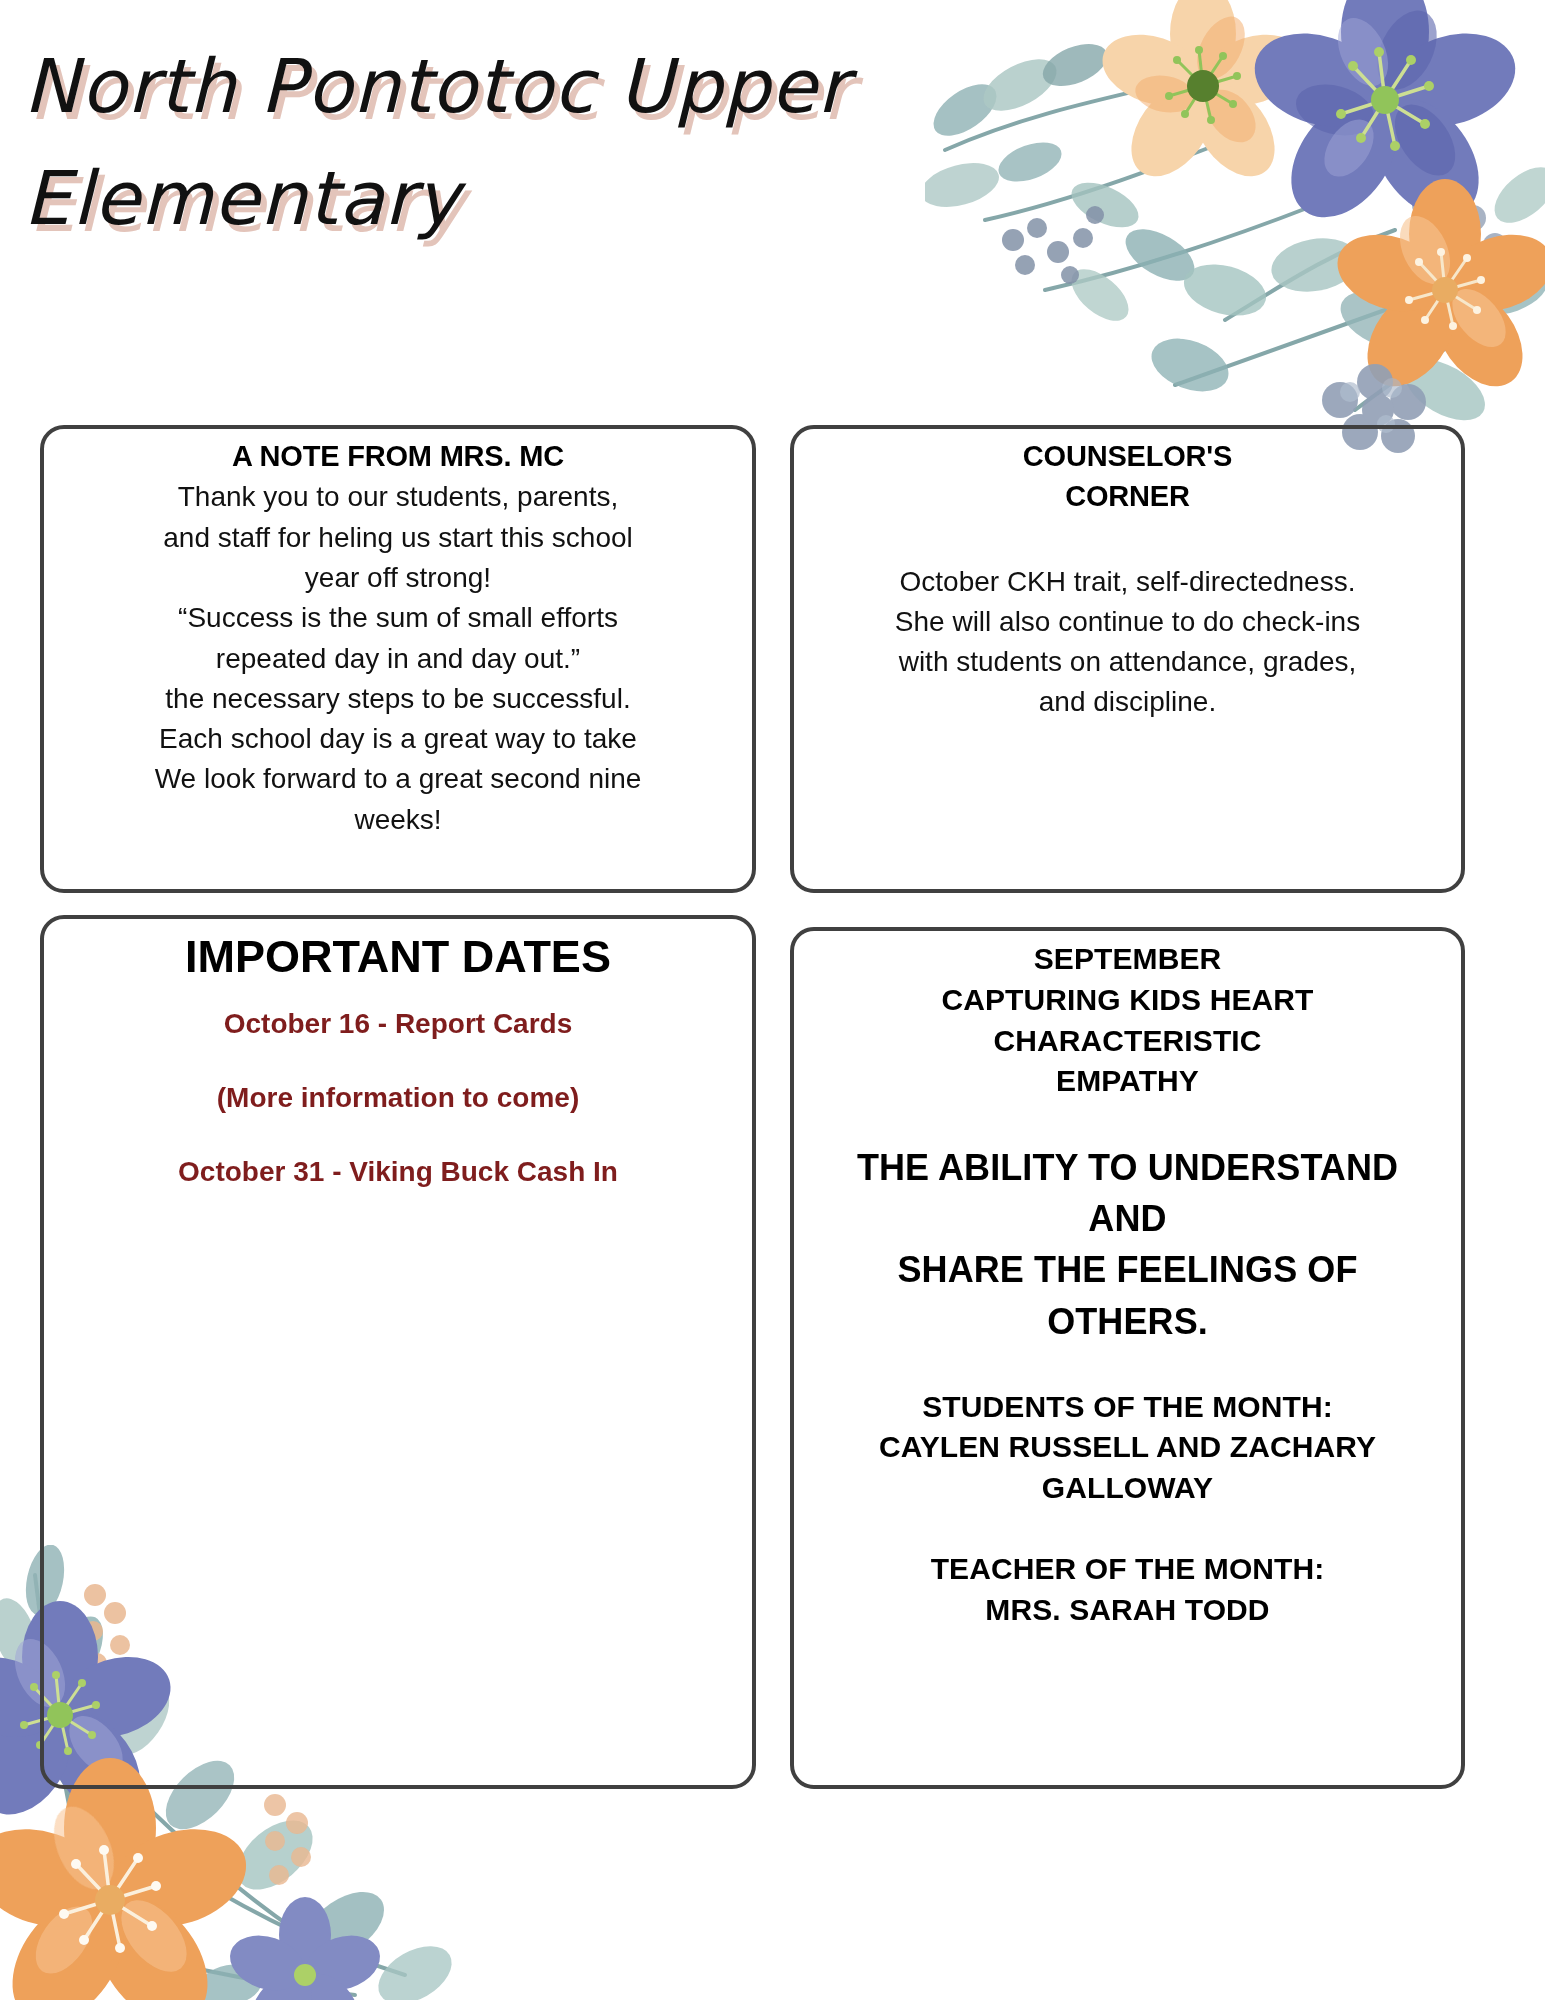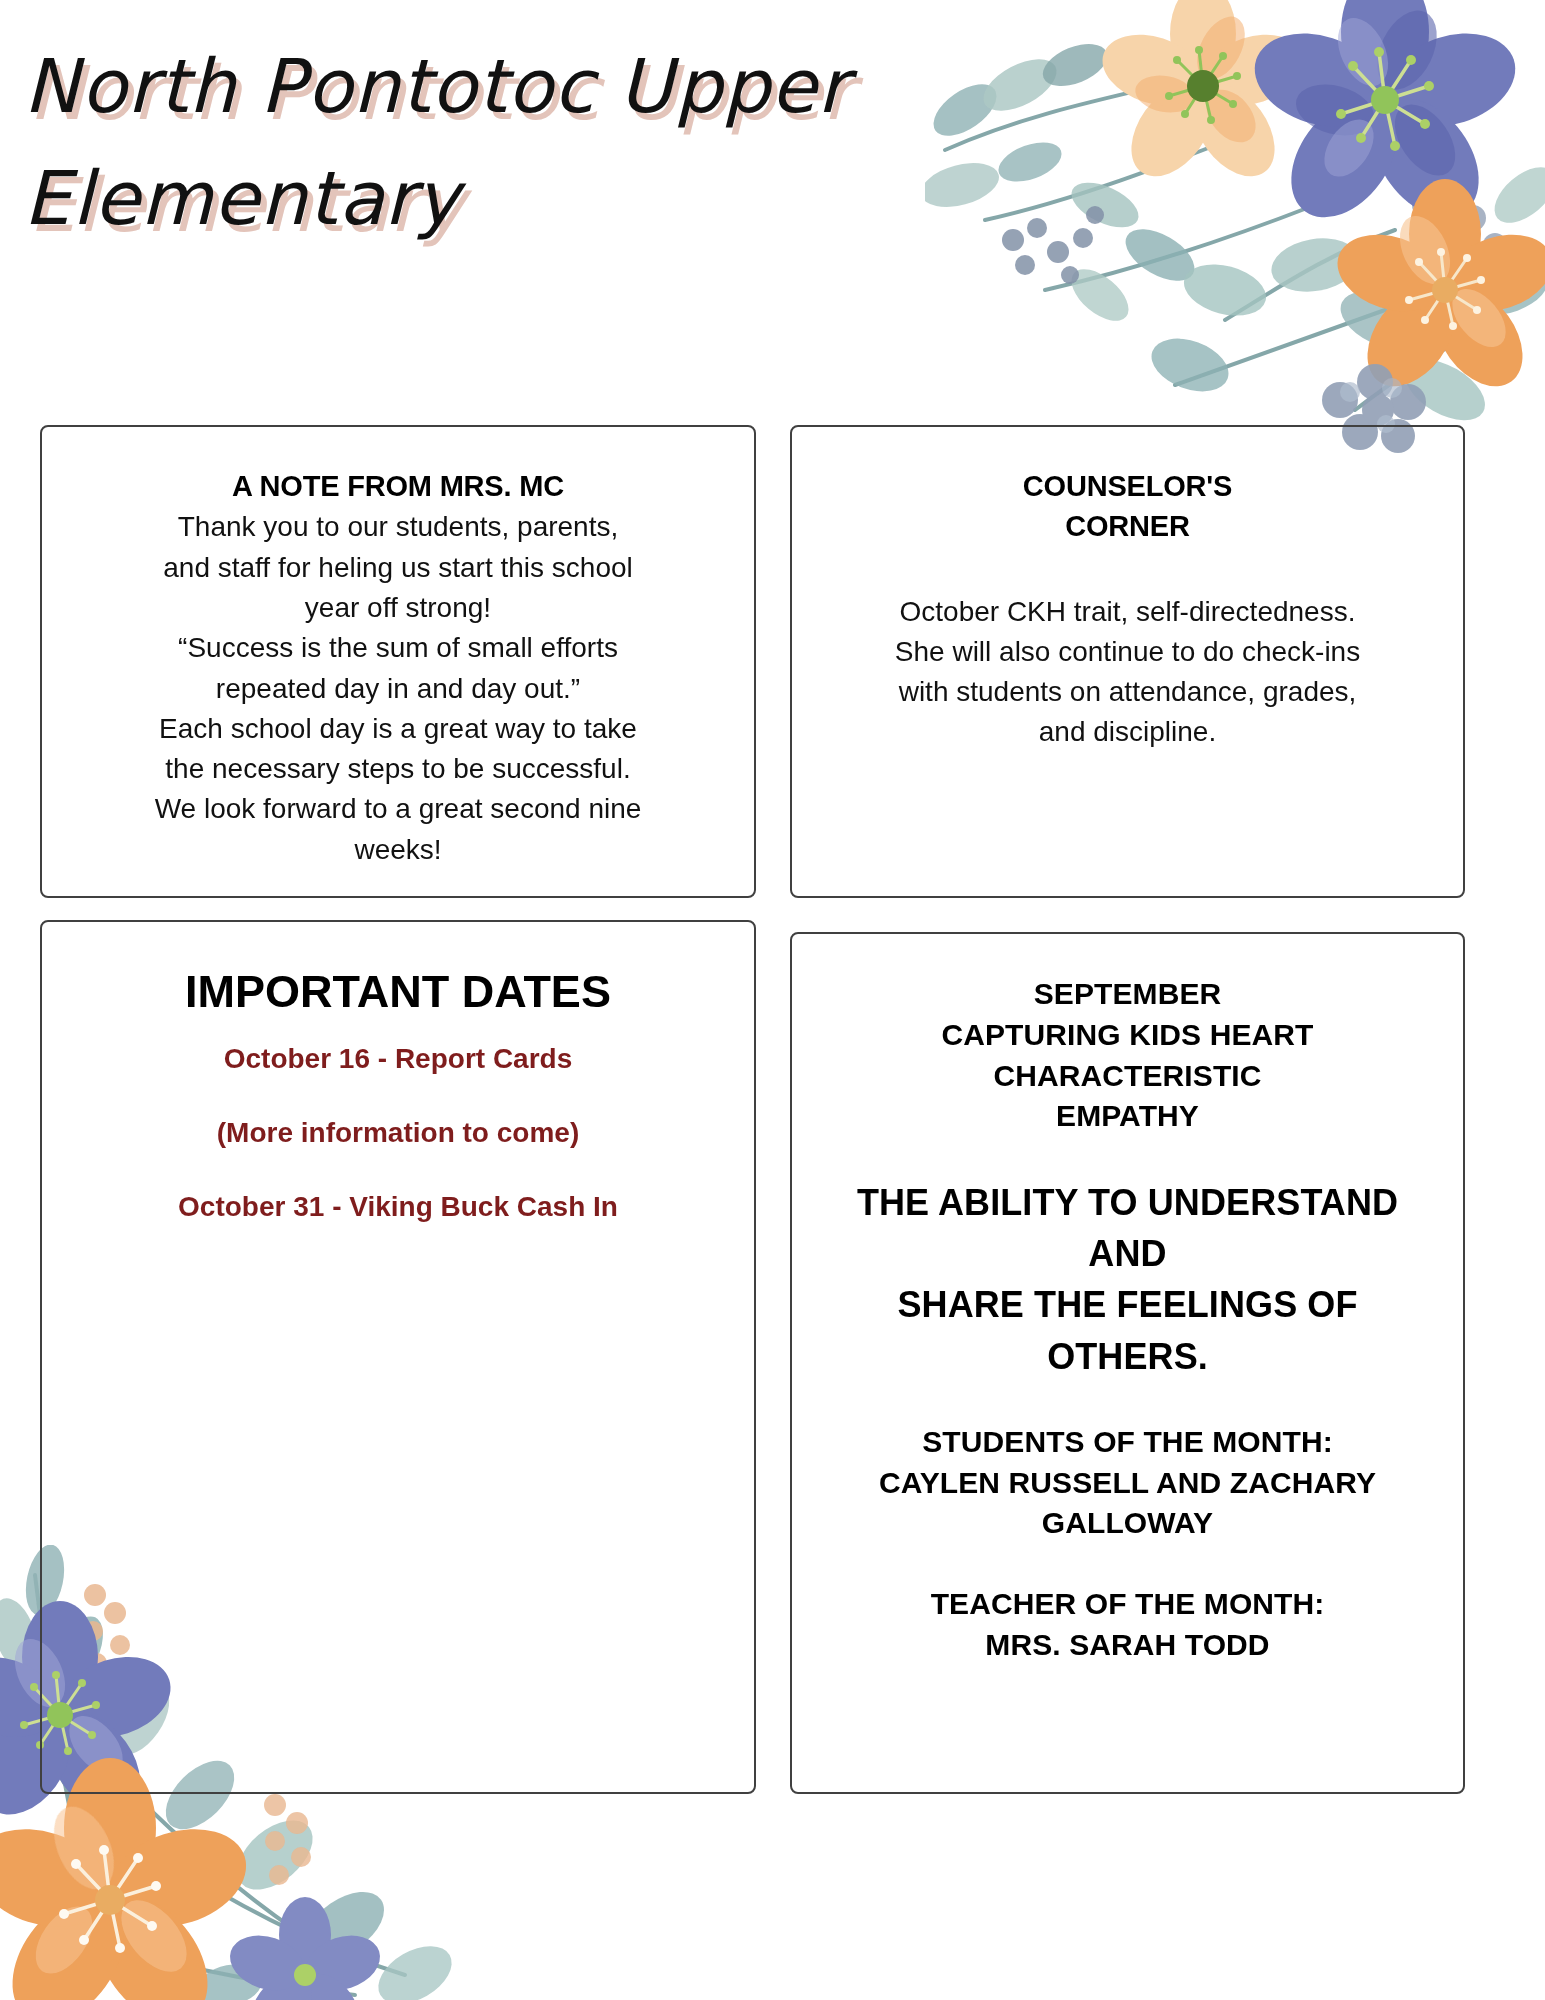--- a/index.html
+++ b/index.html
@@ -45,24 +45,24 @@
     position:absolute;
     left:40px; top:425px;
     width:1425px;
     display:grid;
     grid-template-columns:716px 1fr;
     column-gap:34px;
     row-gap:22px;
     z-index:4;
   }
   .card {
-    border:2px solid #404040;
-    border-radius:8px;
+    border:4px solid #404040;
+    border-radius:24px;
     background:transparent;
-    padding:40px 28px 26px 28px;
+    padding:8px 28px 26px 28px;
     position:relative;
   }
   .card--note   { min-height:468px; }
   .card--couns  { min-height:468px; }
   .card--dates  { min-height:500px; }
   .card--ckh    { min-height:862px; margin-top:12px; }
 
   .card-head {
     text-align:center;
     font-family:"Liberation Sans", sans-serif;
@@ -430,22 +430,22 @@
   <div class="grid">
 
     <section class="card card--note">
       <div class="card-head">A NOTE FROM MRS. MC</div>
       <div class="card-body" id="note-body">
           <p>Thank you to our students, parents,</p>
           <p>and staff for heling us start this school</p>
           <p>year off strong!</p>
           <p>“Success is the sum of small efforts</p>
           <p>repeated day in and day out.”</p>
+          <p>the necessary steps to be successful.</p>
           <p>Each school day is a great way to take</p>
-          <p>the necessary steps to be successful.</p>
           <p>We look forward to a great second nine</p>
           <p>weeks!</p>
         </div>
     </section>
 
     <section class="card card--couns">
       <div class="card-head">COUNSELOR'S</div>
       <div class="card-head">CORNER</div>
       <div class="couns-gap"></div>
       <div class="card-body" id="couns-body">

